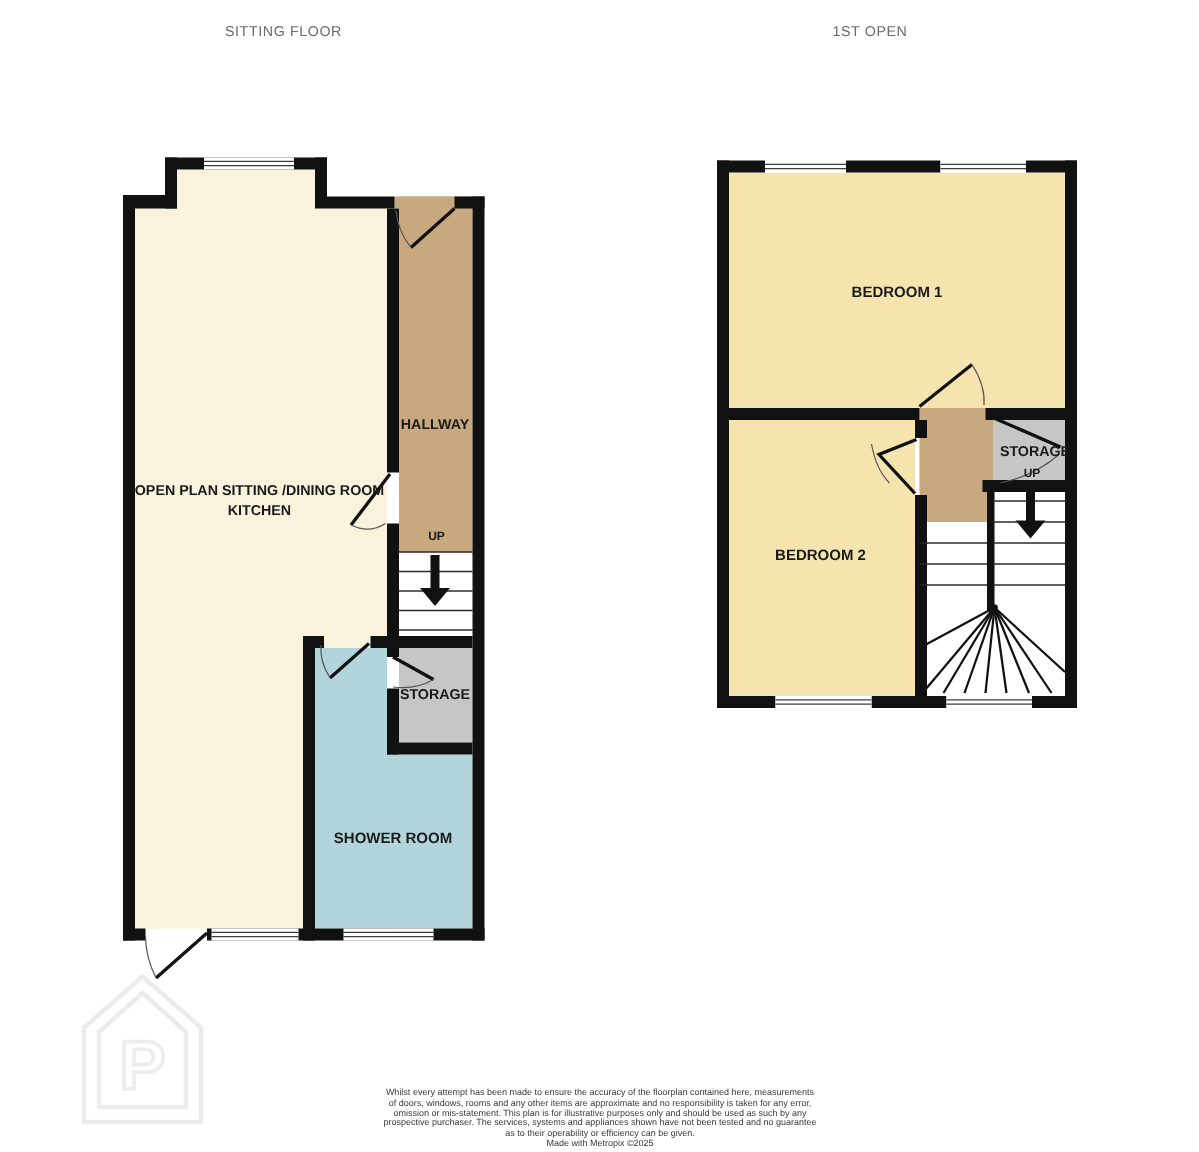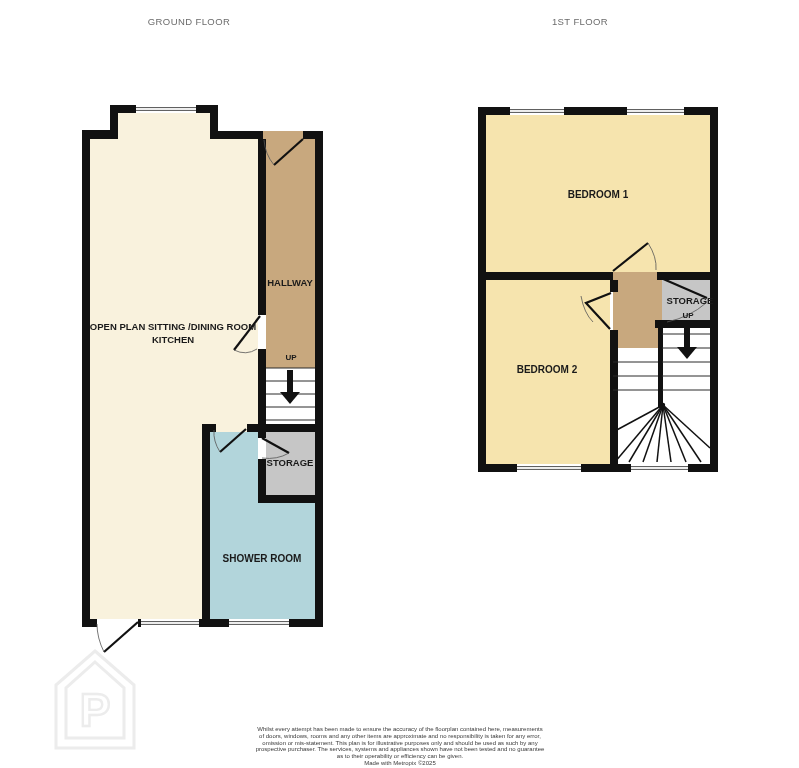--- a/index.html
+++ b/index.html
@@ -31,22 +31,22 @@
   .wmletter{font-family:"Liberation Sans",sans-serif;font-weight:bold;font-size:46px;
             fill:none;stroke:#ececec;stroke-width:2.4;text-anchor:middle;}
   #footer{position:absolute;left:250px;top:726px;width:300px;text-align:center;
           font-size:6px;line-height:6.8px;color:#3a3a3a;}
 </style>
 </head>
 <body>
 
 <div id="canvas">
 
-  <div id="gf-title" class="floor-title">GROUND FLOOR</div>
-  <div id="ff-title" class="floor-title">1ST FLOOR</div>
+  <div id="gf-title" class="floor-title">SITTING FLOOR</div>
+  <div id="ff-title" class="floor-title">1ST OPEN</div>
 
   <svg id="gf-svg" width="290" height="580" viewBox="60 95 290 580">
 
     <g>
       <rect x="118" y="113" width="92" height="26" fill="#f9f2dd"></rect>
       <rect x="90" y="138" width="168" height="481" fill="#f9f2dd"></rect>
       <rect x="263" y="131" width="40" height="8" fill="#c8a87e"></rect>
       <rect x="266" y="131" width="49" height="237" fill="#c8a87e"></rect>
       <rect x="266" y="368" width="49" height="56" class="stairsbg"></rect>
       <rect x="266" y="432" width="49" height="63" fill="#c6c6c6"></rect>

